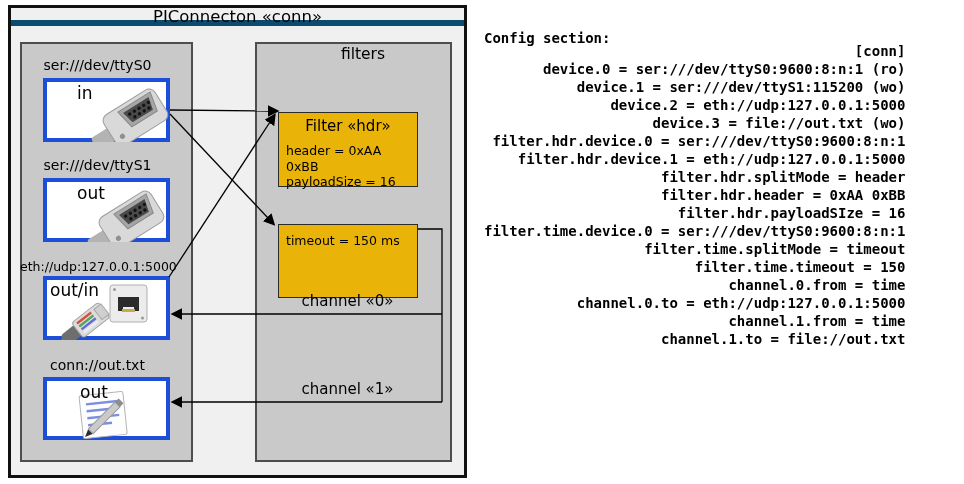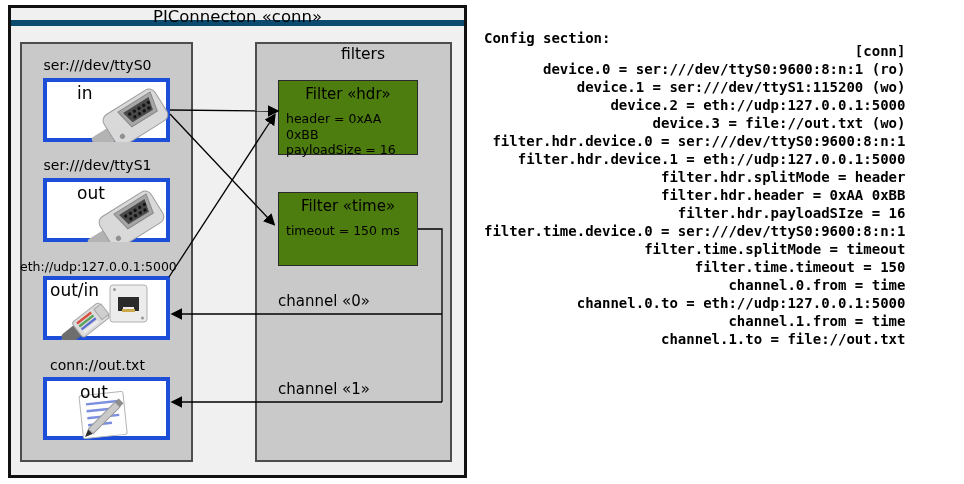--- a/index.html
+++ b/index.html
@@ -18,26 +18,26 @@
   #filters-label { left:255px; top:45px; width:216px; text-align:center;
                    font-size:15.5px; }
 
   .dev-label { left:20px; width:155px; text-align:center; font-size:14px; }
   .dev-label.small { font-size:12.5px; }
   .dev-box { left:43px; width:127px; height:64px; background:#fff;
              border:4px solid #1d4ed8; }
   .port-label { position:absolute; font-size:17px; line-height:19px; z-index:2; }
   .dev-icon { position:absolute; left:0; top:2px; width:123px; height:58px; z-index:1; }
 
-  .filter-box { left:278px; width:140px; background:#4d7c0f; border:1.5px solid #2b2b2b; }
+  .filter-box { left:278px; width:140px; background:#eab308; border:1.5px solid #2b2b2b;margin-top:32px; }
   .filter-title { text-align:center; font-size:15px; margin-top:4px; }
   .filter-prop { font-size:12.5px; line-height:15.5px; margin-left:7px; }
   .filter-prop.first { margin-top:8px; }
 
-  .channel-label { left:278px; width:139px; text-align:left; font-size:15px; }
+  .channel-label { left:278px; width:139px; text-align:center; font-size:15px; }
 
   #wire-overlay { left:0; top:0; width:964px; height:484px; pointer-events:none; }
 
   #config-heading { left:484px; top:6px; font-family:"DejaVu Sans Mono", monospace;
                     font-weight:bold; font-size:14px;margin-top:24px; }
   #config-lines { left:484px; top:42px; font-family:"DejaVu Sans Mono", monospace;
                   font-weight:bold; font-size:14px; line-height:18px; white-space:pre;text-align:right; }
 </style>
 </head>
 <body>
@@ -144,21 +144,20 @@
   </svg>
 </div>
 
 <div class="abs filter-box" style="top:80px; height:75px">
   <div class="filter-title">Filter «hdr»</div>
   <div class="filter-prop first">header = 0xAA 0xBB</div>
   <div class="filter-prop">payloadSize = 16</div>
 </div>
 
 <div class="abs filter-box" style="top:192px; height:74px">
-  <div class="filter-title">Filter «time»</div>
   <div class="filter-prop first">timeout = 150 ms</div>
 </div>
 
 <div class="abs channel-label" style="top:292px">channel «0»</div>
 <div class="abs channel-label" style="top:380px">channel «1»</div>
 
 <svg class="abs" id="wire-overlay" viewBox="0 0 964 484">
   <defs>
     <marker id="arr" viewBox="0 0 10 10" refX="1" refY="5" markerWidth="9" markerHeight="9" orient="auto">
       <path d="M0 0 L10 5 L0 10 z" fill="#000"></path>

